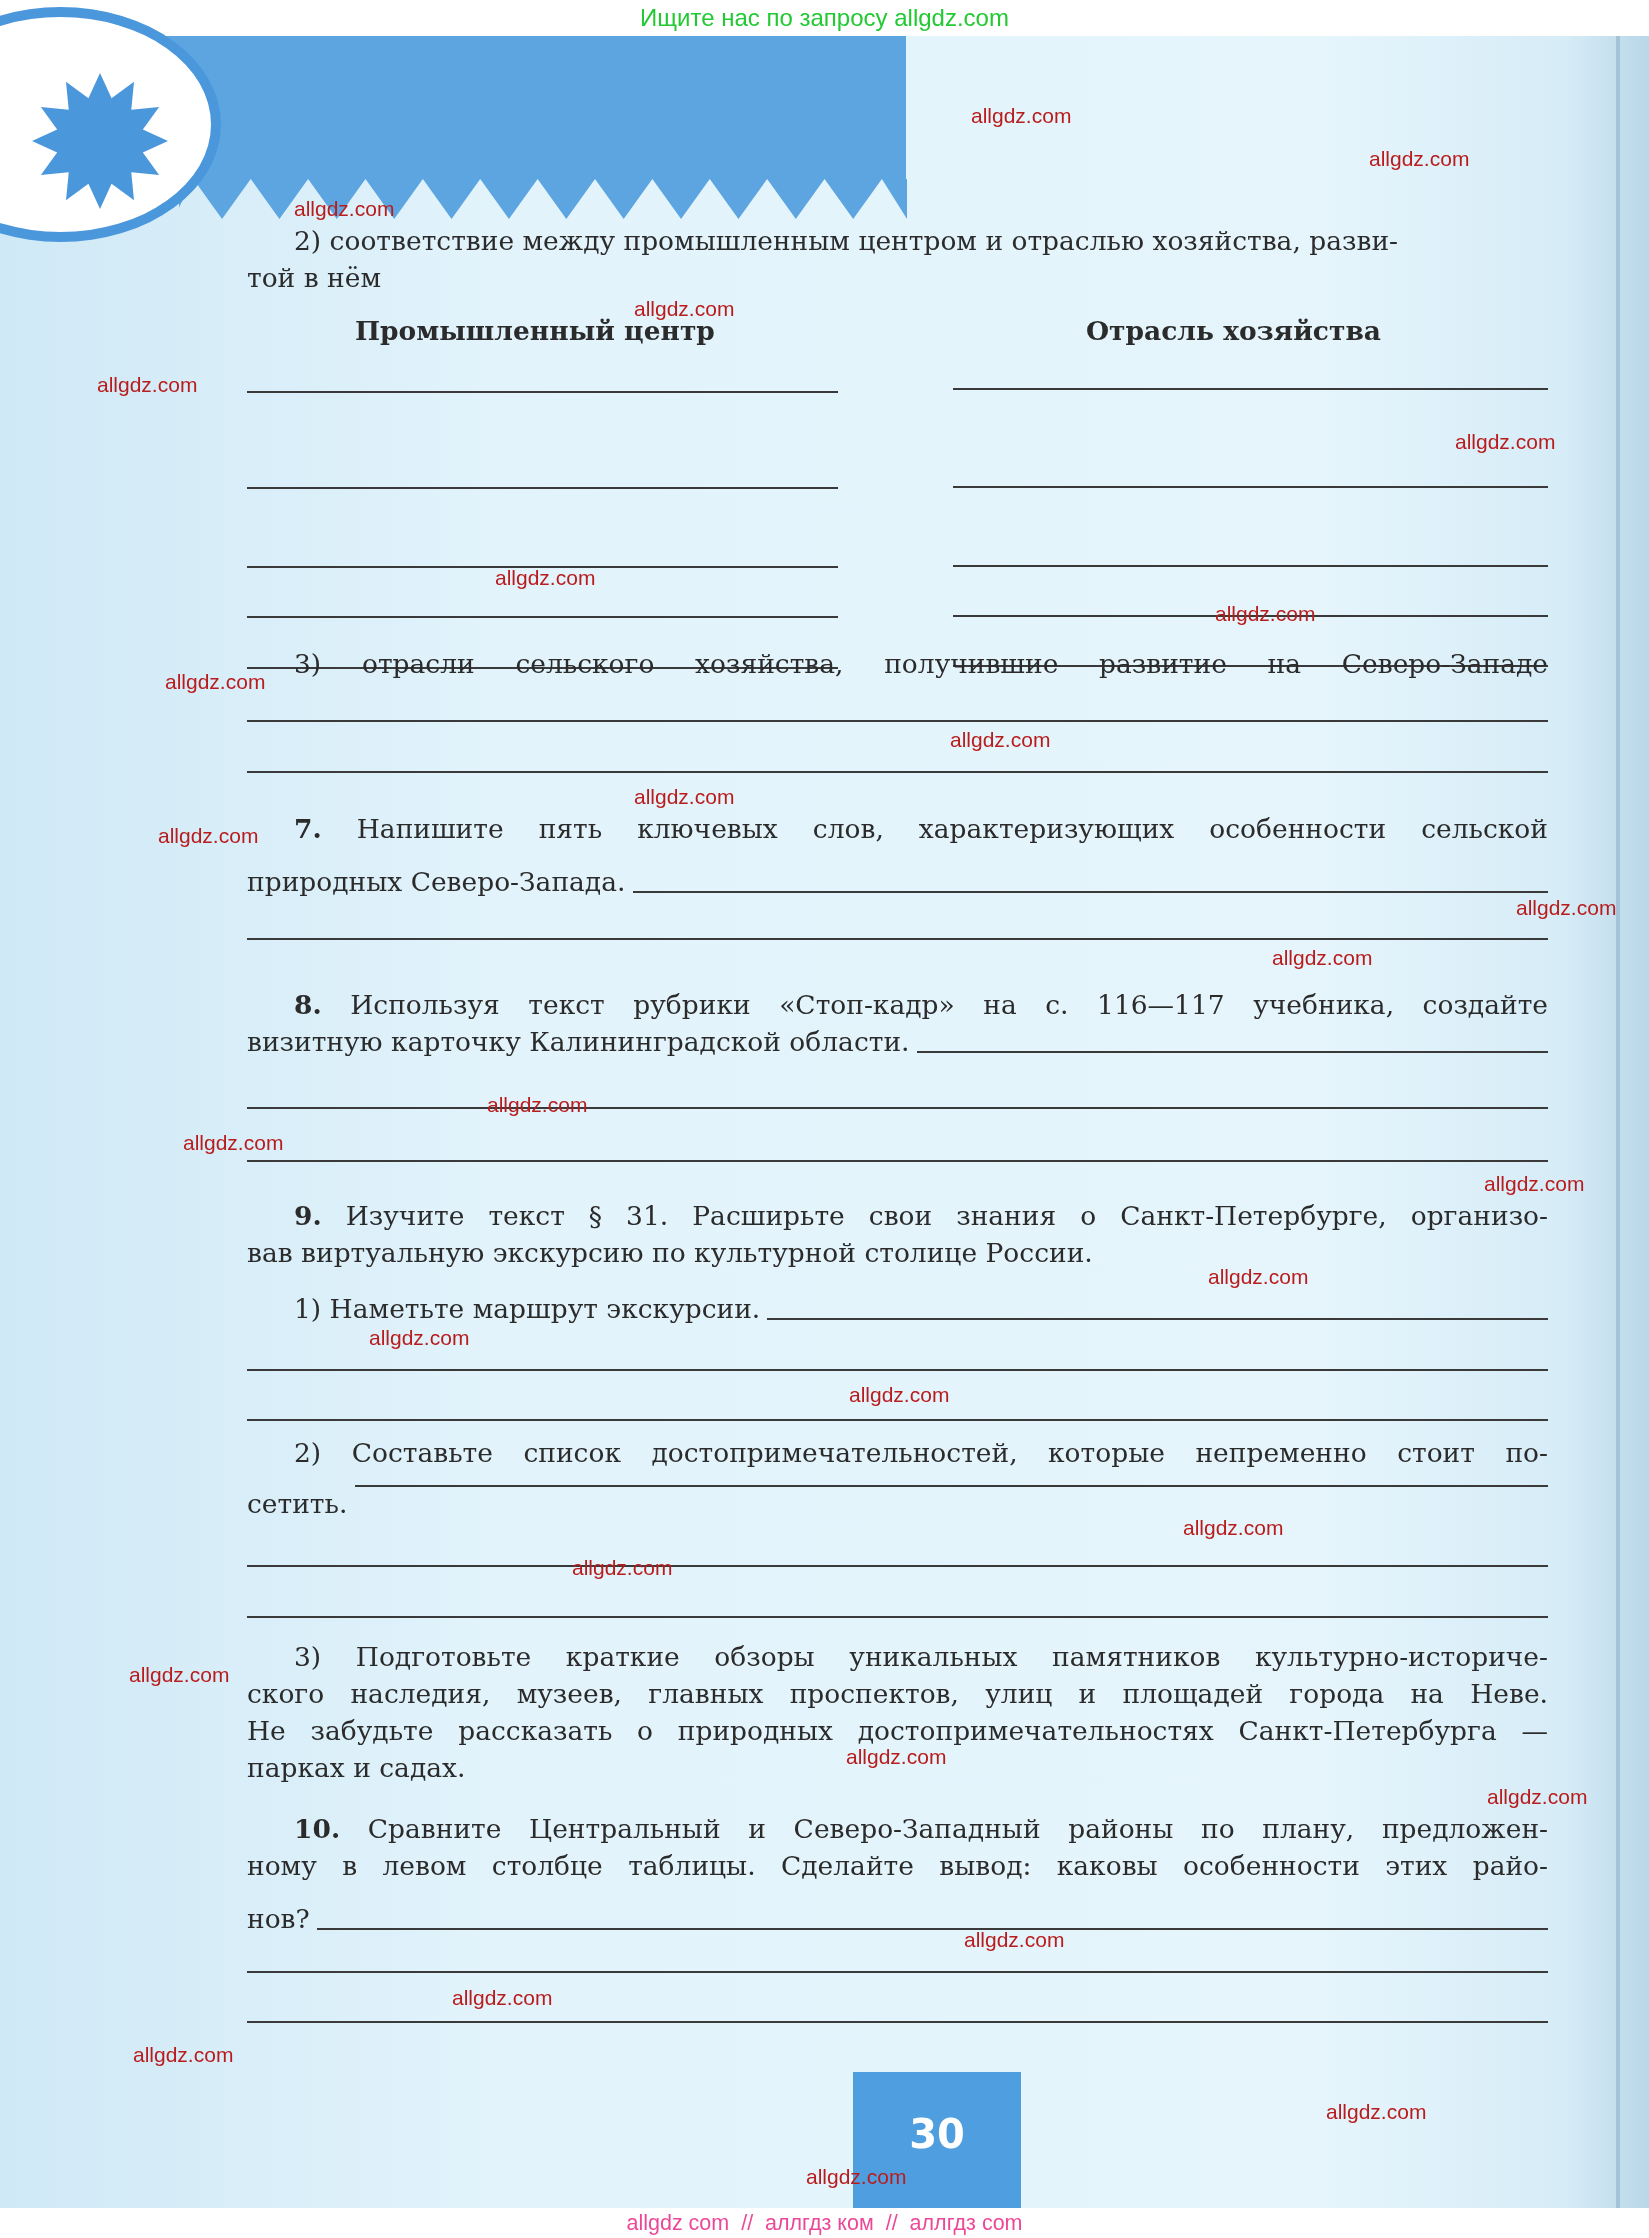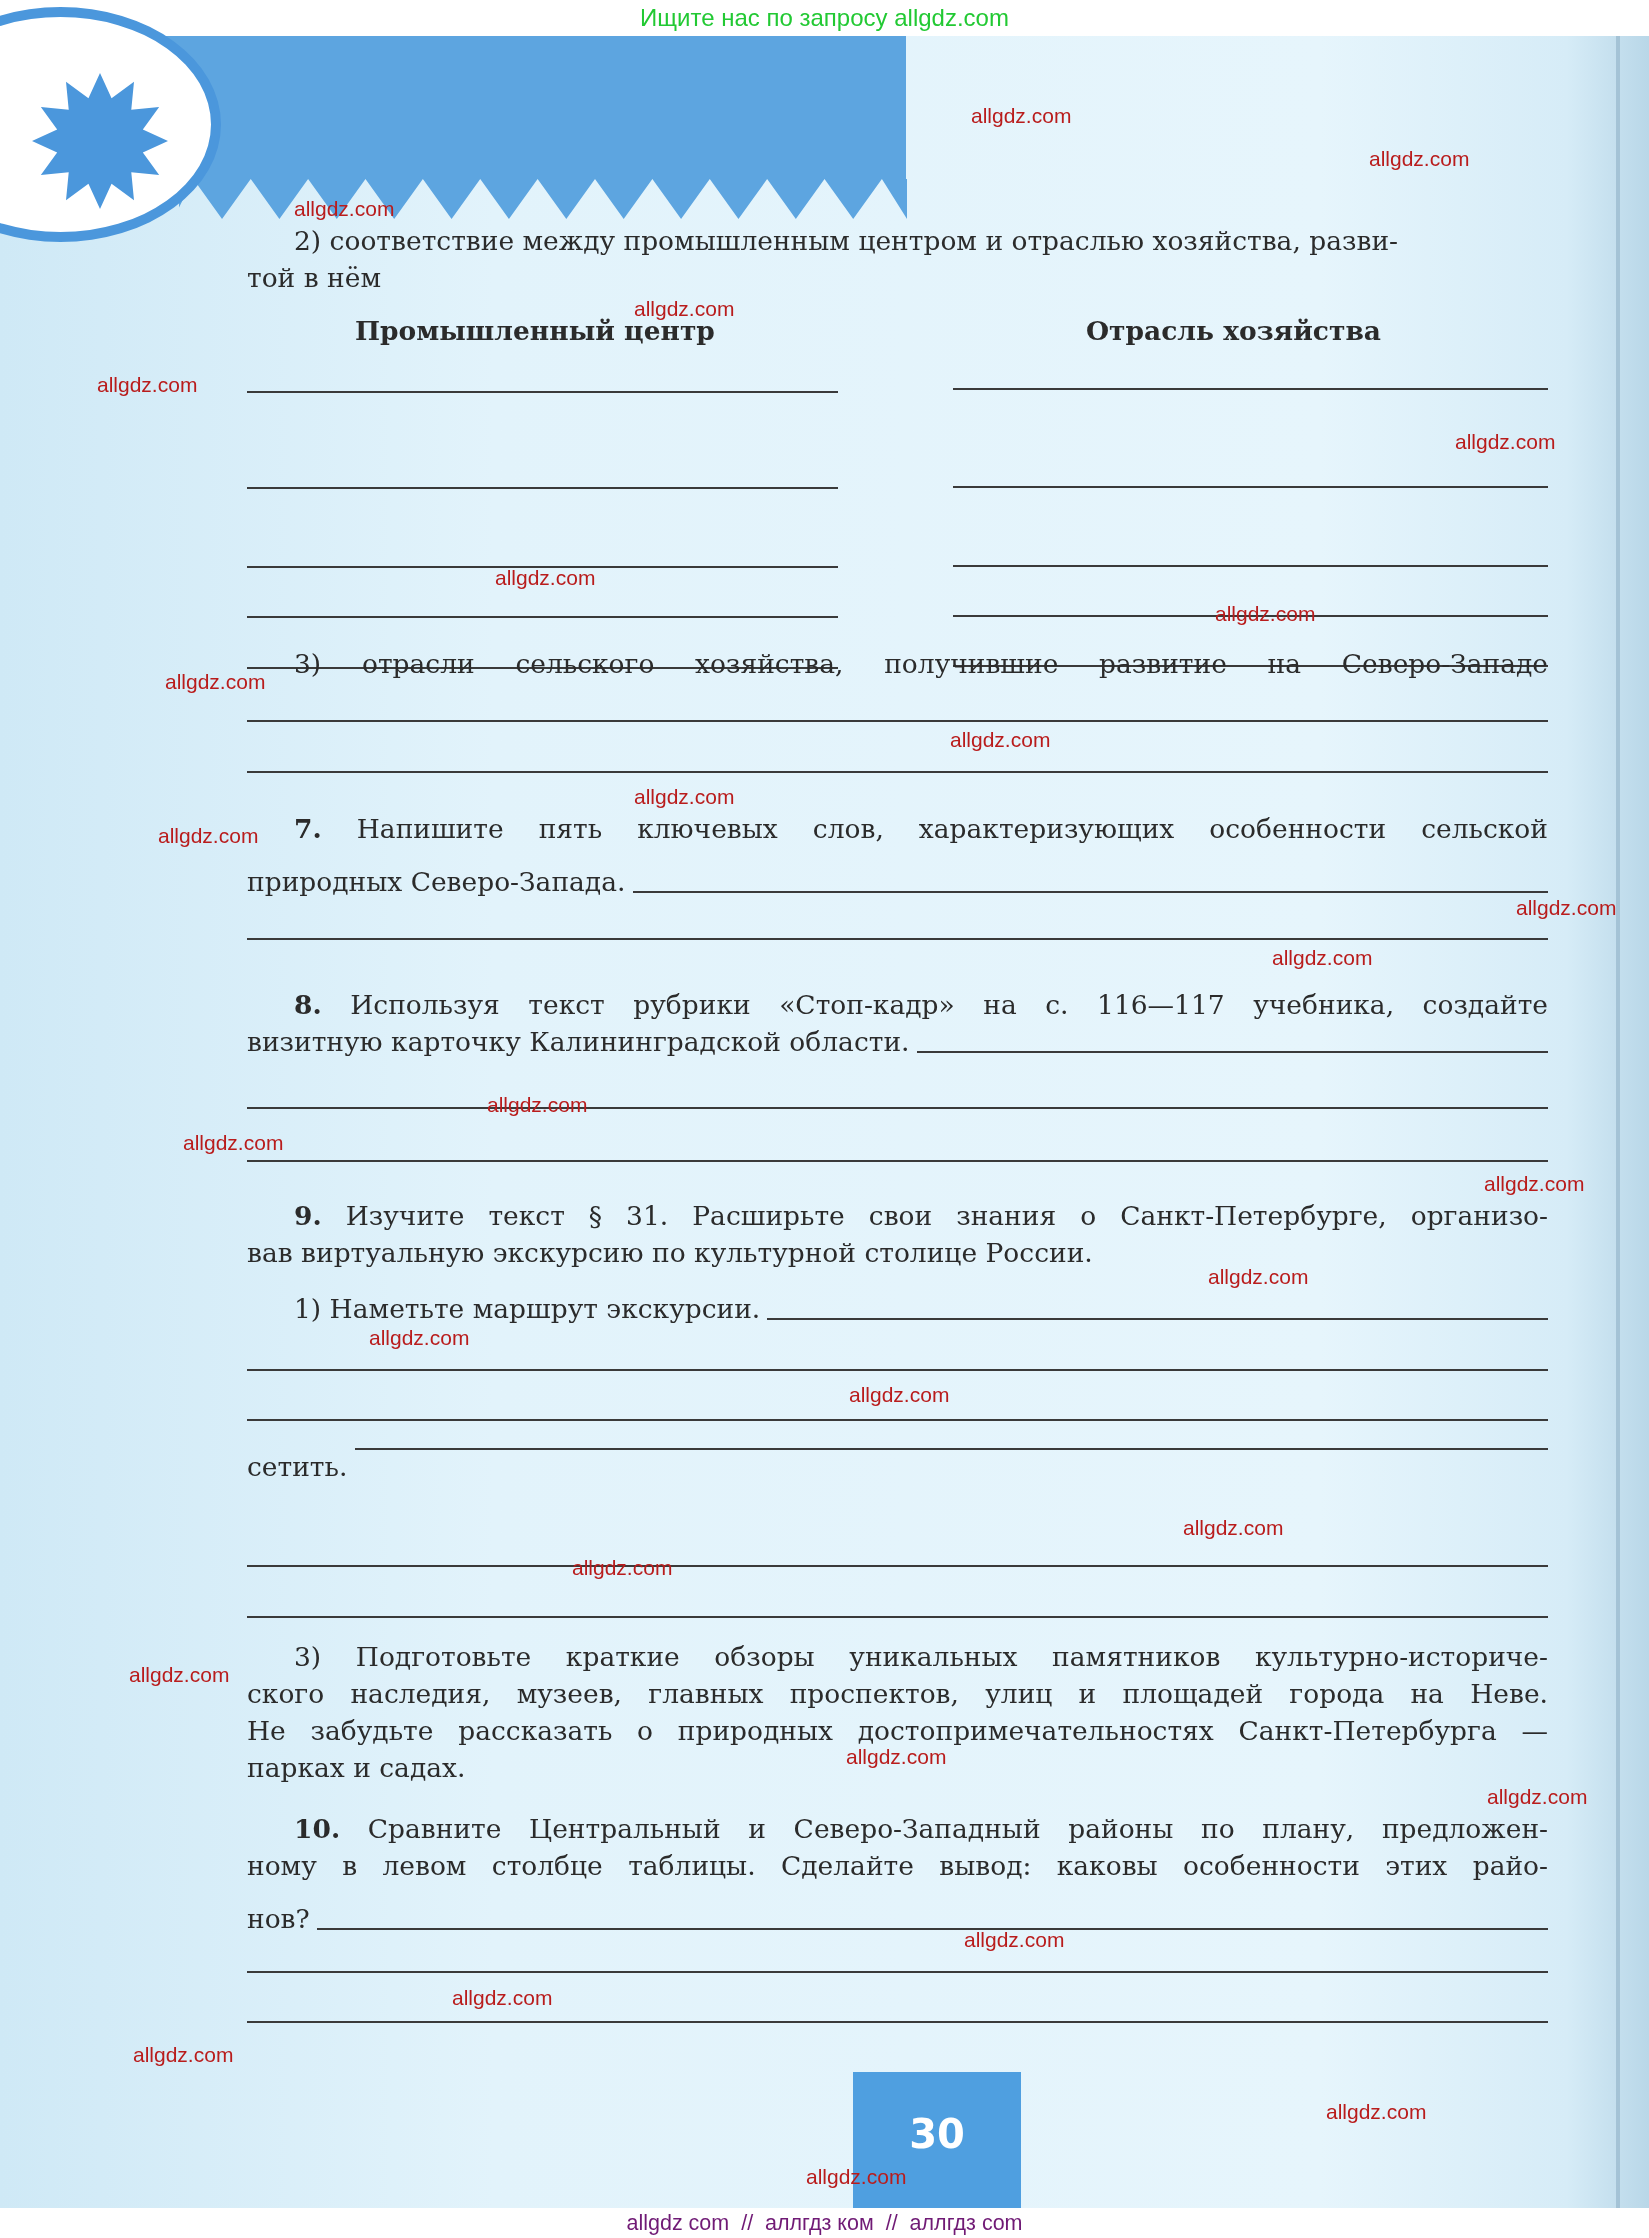--- a/index.html
+++ b/index.html
@@ -16,21 +16,21 @@
   .star { position:absolute; left:21.5px; top:56px; width:136px; height:136px; }
   .content { position:absolute; left:247px; top:215px; width:1301px; color:#2b2b2b; font-size:26.5px; }
   .p { position:absolute; left:0; width:1301px; line-height:37px; text-align:justify; }
   .line { position:absolute; height:2.2px; background:#3a3a3a; }
   .hdr { position:absolute; font-weight:bold; font-size:26.5px; }
   .bold { font-weight:bold; }
   .wm { position:absolute; font-family:"Liberation Sans", sans-serif; font-size:21px; color:#b91c1c; }
   .pagenum { position:absolute; left:853px; top:2072px; width:168px; height:136px; background:#4f9fe0; }
   .pagenum span { position:absolute; left:0; right:0; top:39px; text-align:center; color:#fff; font-family:"DejaVu Sans", sans-serif; font-weight:bold; font-size:40px; }
   .footer { position:absolute; left:0; top:2208px; width:1649px; height:31px; background:#fff; text-align:center; }
-  .footer span { font-family:"Liberation Sans", sans-serif; font-size:21.5px; line-height:31px; color:#701a75; }
+  .footer span { font-family:"Liberation Sans", sans-serif; font-size:21.5px; line-height:31px; color:#ec4899; }
   .inline-line { display:inline-block; vertical-align:baseline; border-bottom:2.2px solid #3a3a3a; }
 </style>
 </head>
 <body>
 
 <div class="top-bar">
   <span>Ищите нас по запросу allgdz.com</span>
 </div>
 
 <div class="page"></div>
@@ -104,20 +104,21 @@
     <div>вав виртуальную экскурсию по культурной столице России.</div>
   </div>
   <div class="p" style="top:1075px; display:flex; align-items:flex-end;">
     <span style="padding-left:47px;">1) Наметьте маршрут экскурсии.</span>
     <span class="inline-line" style="flex:1; margin-left:7.2px; margin-bottom:7.2px;"></span>
   </div>
   <div class="line" style="left:0; width:1301px; top:1154px;"></div>
   <div class="line" style="left:0; width:1301px; top:1204px;"></div>
 
   <div class="p" style="top:1219px;">
+    <div style="text-indent:47px; text-align:justify; text-align-last:justify;">2) Составьте список достопримечательностей, которые непременно стоит по-</div>
     <div style="margin-top:14.3px; display:flex; align-items:flex-start;">
       <span>сетить.</span>
       <span class="inline-line" style="flex:1; margin-left:7.2px; margin-bottom:7.2px;"></span>
     </div>
   </div>
   <div class="line" style="left:0; width:1301px; top:1350px;"></div>
   <div class="line" style="left:0; width:1301px; top:1401px;"></div>
 
   <div class="p" style="top:1423px;">
     <div style="text-indent:47px; text-align:justify; text-align-last:justify;">3) Подготовьте краткие обзоры уникальных памятников культурно-историче-</div>

